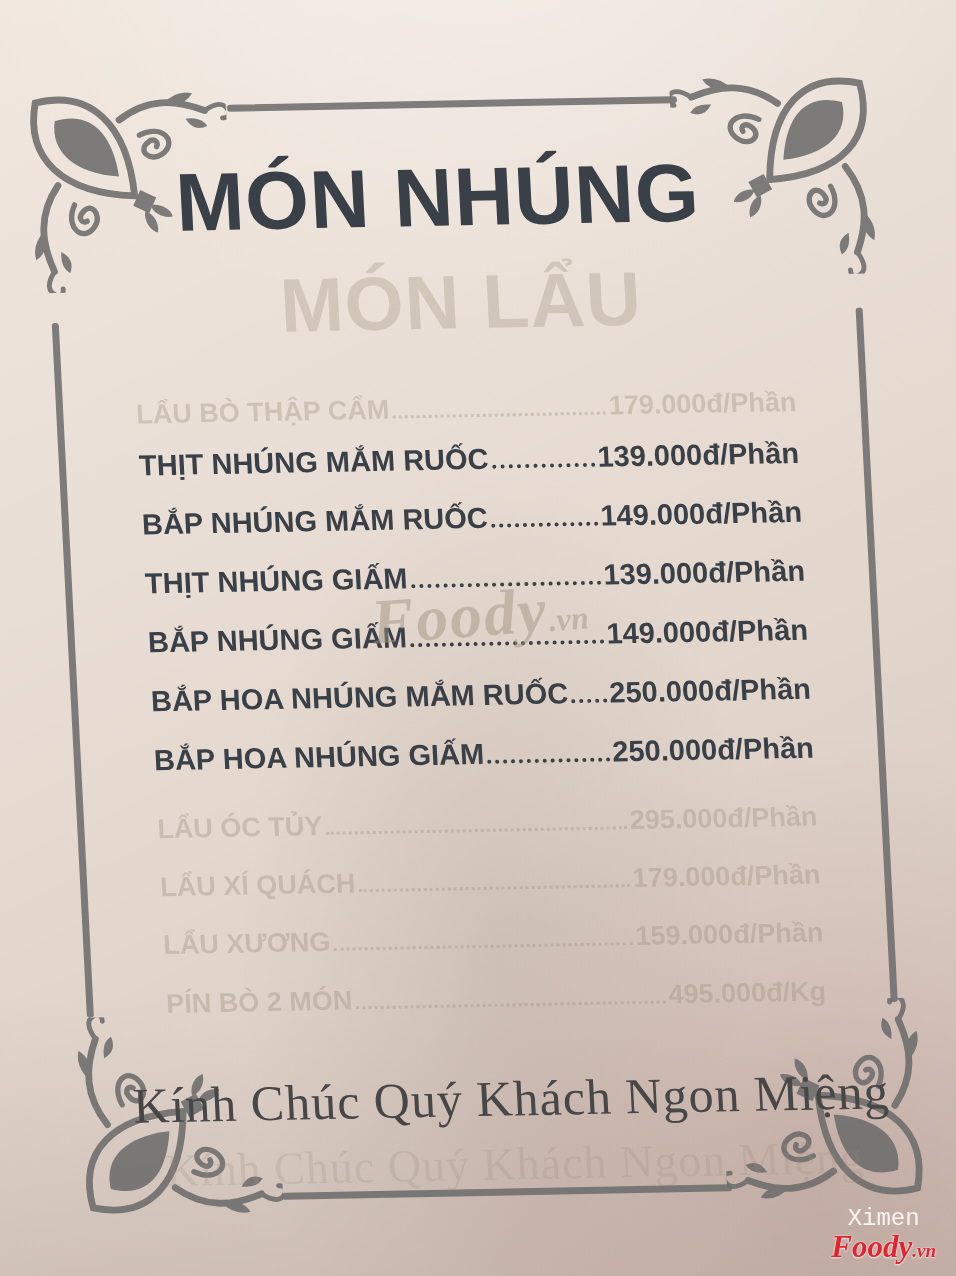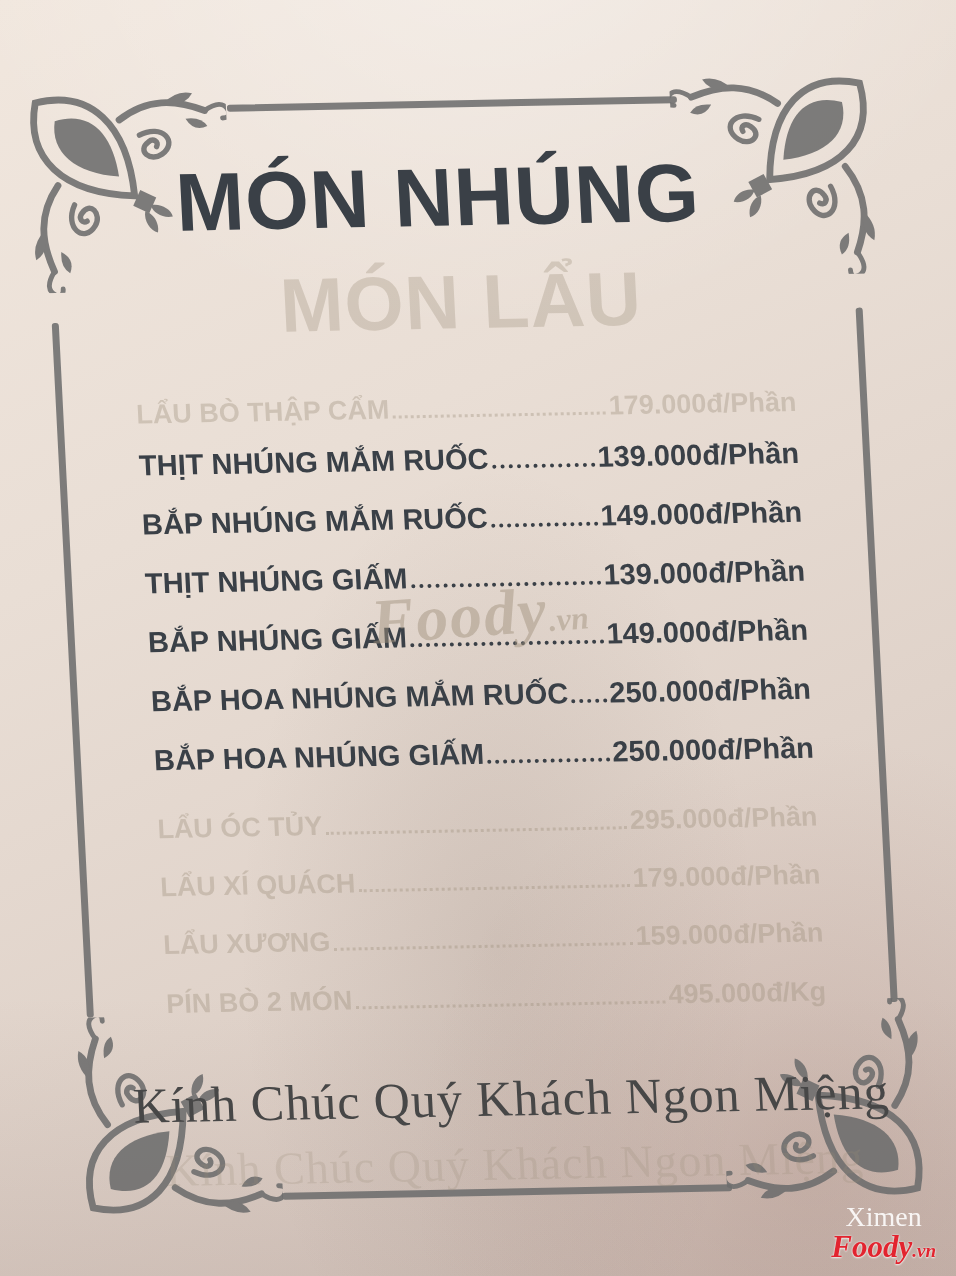--- a/index.html
+++ b/index.html
@@ -57,21 +57,21 @@
     font-family:"Liberation Serif", serif; font-size:46px; color:#9a8c78; opacity:.22; letter-spacing:1px;
   }
   
   .wm-center {
     position:absolute; top:578px; left:372px; transform:rotate(-3deg);
     font-family:"Liberation Serif", serif; font-style:italic; font-weight:bold;
     font-size:64px; color:#a2937f; opacity:.48; letter-spacing:2px; white-space:nowrap;
   }
   .wm-center .vn { font-size:32px; letter-spacing:0; }
   .wm-corner { position:absolute; right:20px; bottom:12px; text-align:center; line-height:1.05; }
-  .wm-user { font-size:28px; color:rgba(255,255,255,0.88); font-family:Liberation Serif, serif; }
+  .wm-user { font-size:24px; color:rgba(255,255,255,0.88); font-family:Liberation Mono, monospace; }
   .wm-brand {
     font-family:"Liberation Serif", serif; font-style:italic; font-weight:bold;
     font-size:31px; color:#e2242f; white-space:nowrap;
     text-shadow:0 0 2px rgba(255,255,255,0.85), 0 1px 2px rgba(255,255,255,0.7);
   }
   .wm-brand .vn { font-size:19px; }
 </style>
 </head>
 <body>
 

